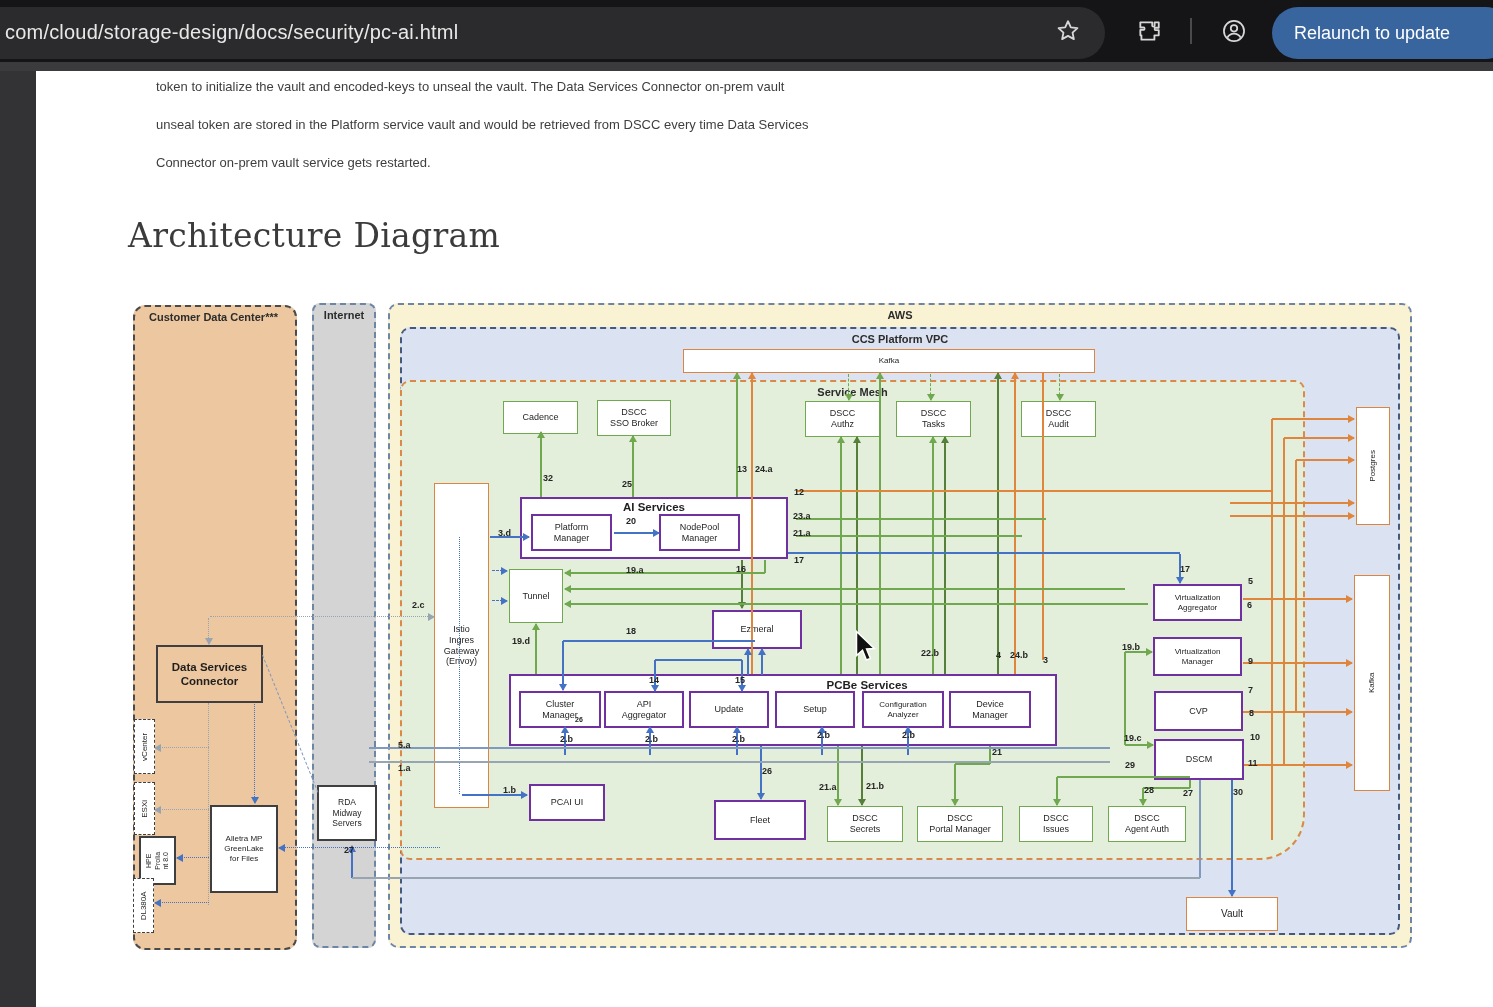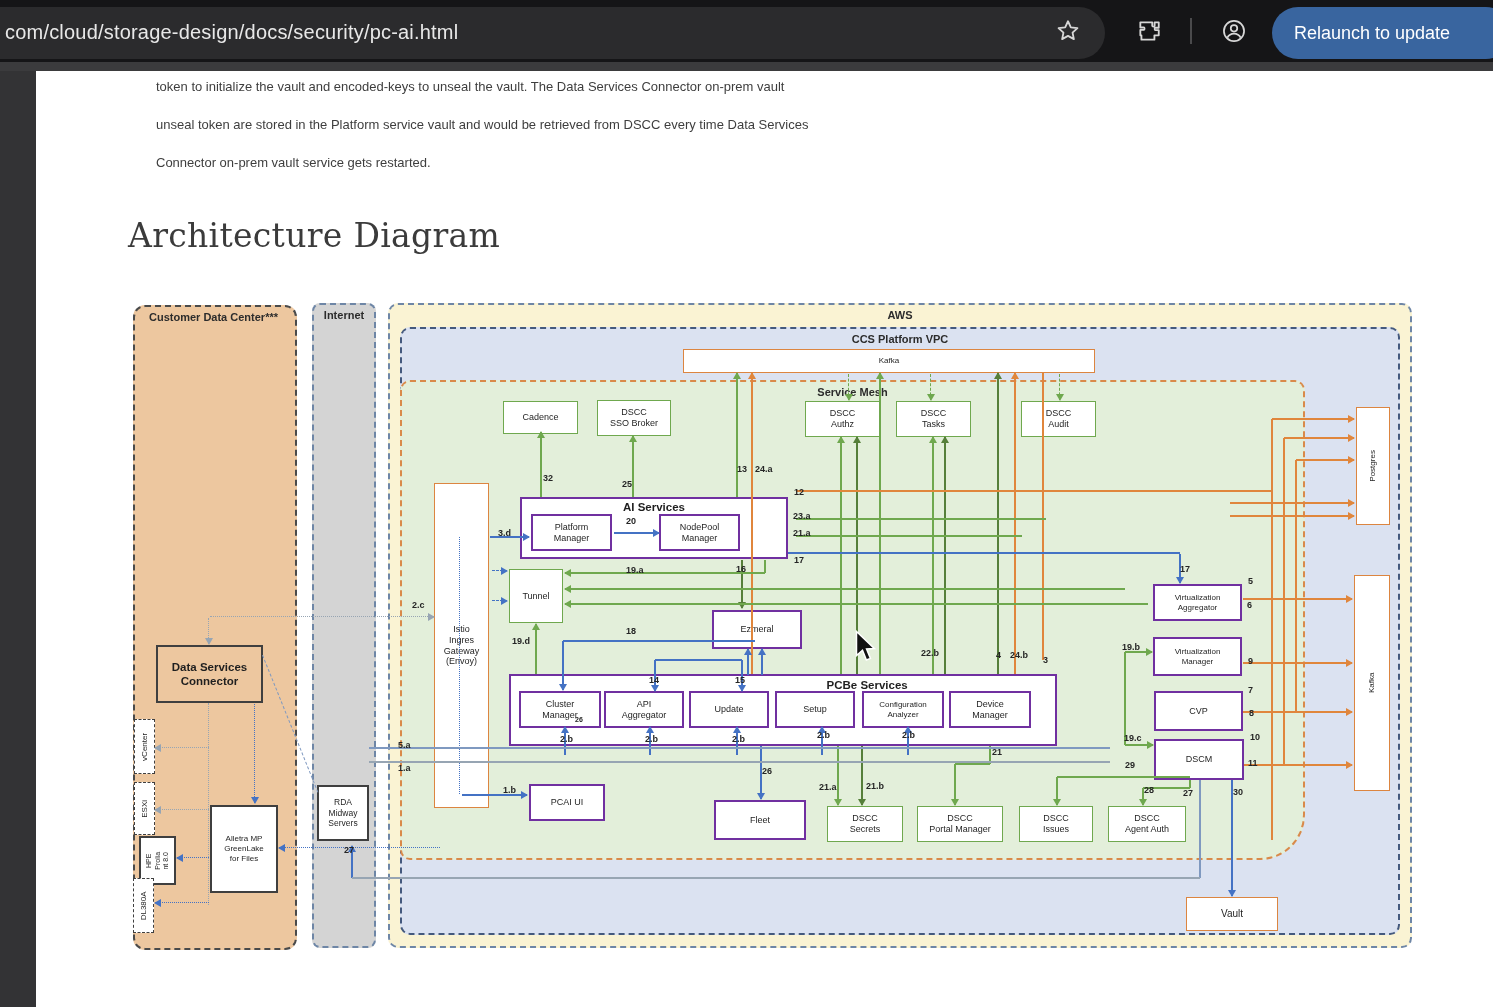--- a/index.html
+++ b/index.html
@@ -116,21 +116,21 @@
 Aggregator</span></div>
     <div class="node n-p" style="left: 1153px; top: 637px; width: 89px; height: 39px; font-size: 8px;"><span>Virtualization
 Manager</span></div>
     <div class="node n-p" style="left: 1154px; top: 691px; width: 89px; height: 40px;"><span>CVP</span></div>
     <div class="node n-p" style="left: 1154px; top: 739px; width: 90px; height: 41px;"><span>DSCM</span></div>
     <div class="node n-o rot" style="left: 1356px; top: 407px; width: 34px; height: 118px; font-size: 8px;"><span>Postgres</span></div>
     <div class="node n-o rot" style="left: 1354px; top: 575px; width: 36px; height: 216px; font-size: 8px;"><span>Kafka</span></div>
     <div class="node n-o" style="left: 1186px; top: 897px; width: 92px; height: 34px; font-size: 10px;"><span>Vault</span></div>
     <div class="node n-t" style="left: 156px; top: 645px; width: 107px; height: 58px;"><span>Data Services
 Connector</span></div>
-    <div class="node n-k" style="left: 317px; top: 785px; width: 52px; height: 56px; font-size: 8.5px;"><span>RDA
+    <div class="node n-k" style="left: 317px; top: 785px; width: 60px; height: 56px; font-size: 8.5px;"><span>RDA
 Midway
 Servers</span></div>
     <div class="node n-kd rot" style="left: 134px; top: 719px; width: 21px; height: 55px; font-size: 8px;"><span>vCenter</span></div>
     <div class="node n-kd rot" style="left: 134px; top: 782px; width: 21px; height: 53px; font-size: 8px;"><span>ESXi</span></div>
     <div class="node n-k rot" style="left: 139px; top: 836px; width: 37px; height: 49px; font-size: 7px;"><span>HPE
 Prolia
 nt 8.0</span></div>
     <div class="node n-kd rot" style="left: 133px; top: 878px; width: 21px; height: 55px; font-size: 8px;"><span>DL380A</span></div>
     <div class="node n-k" style="left: 210px; top: 805px; width: 68px; height: 88px; font-size: 8px;"><span>Alletra MP
 GreenLake

